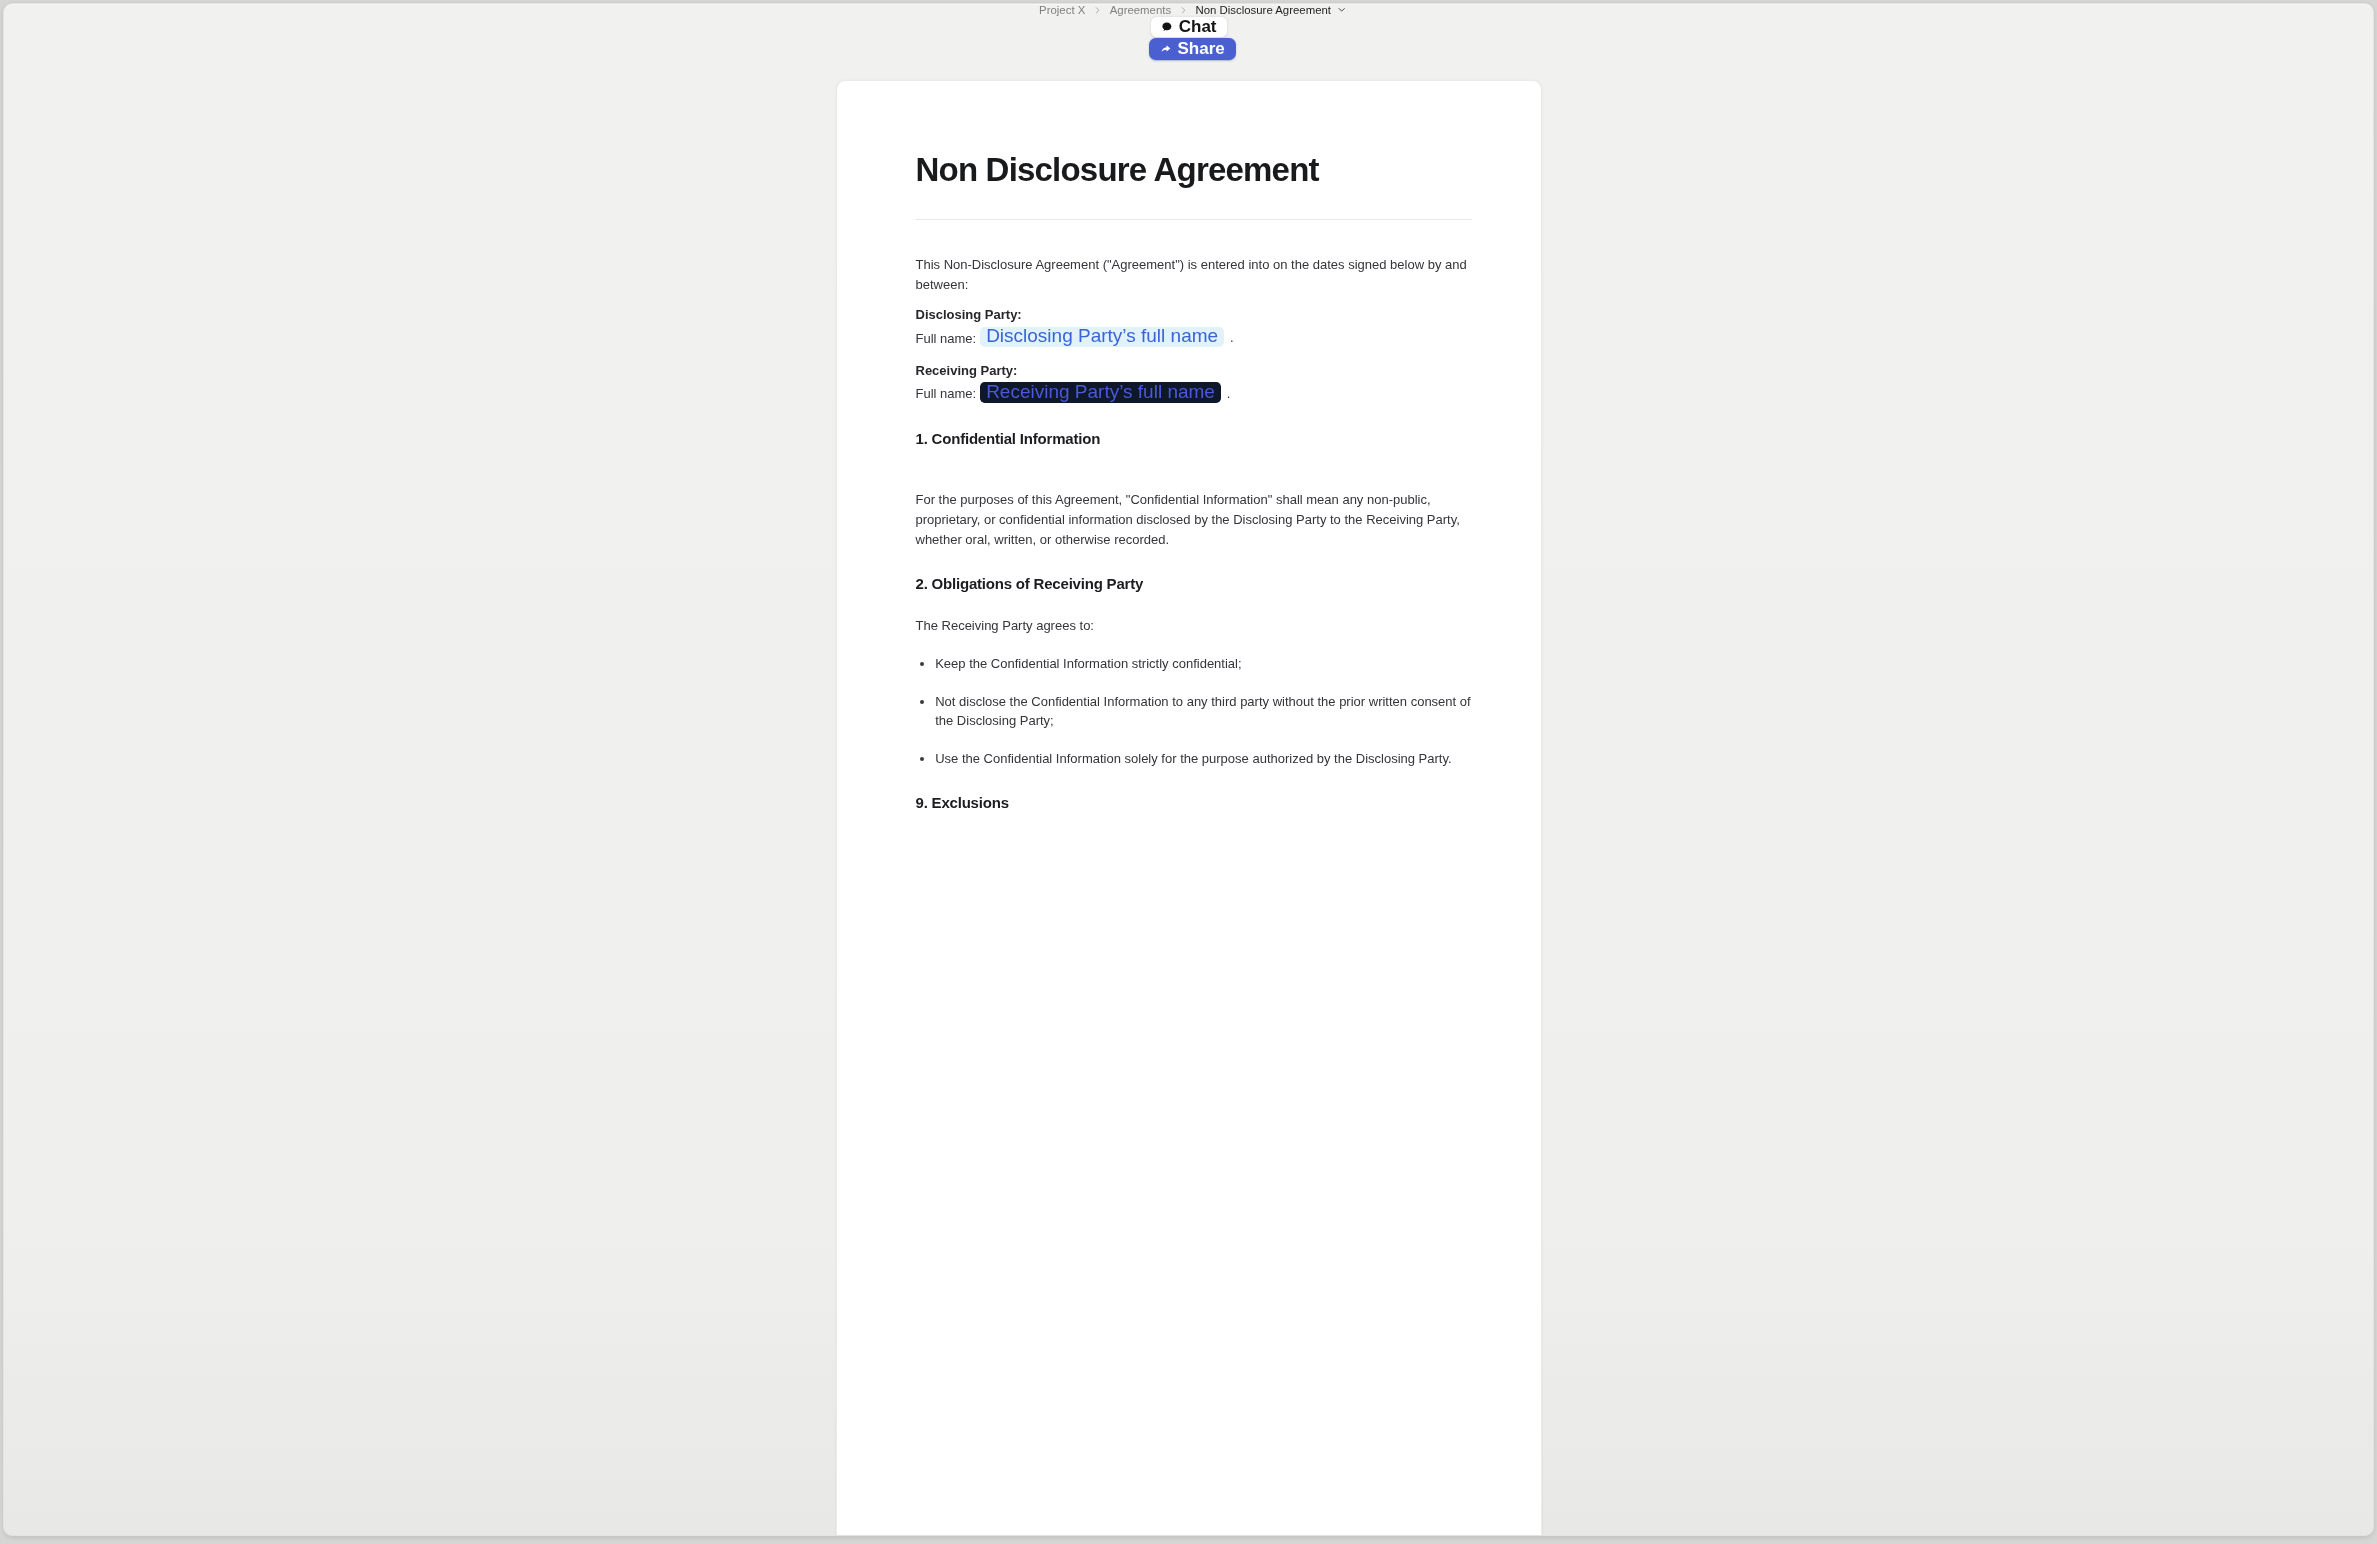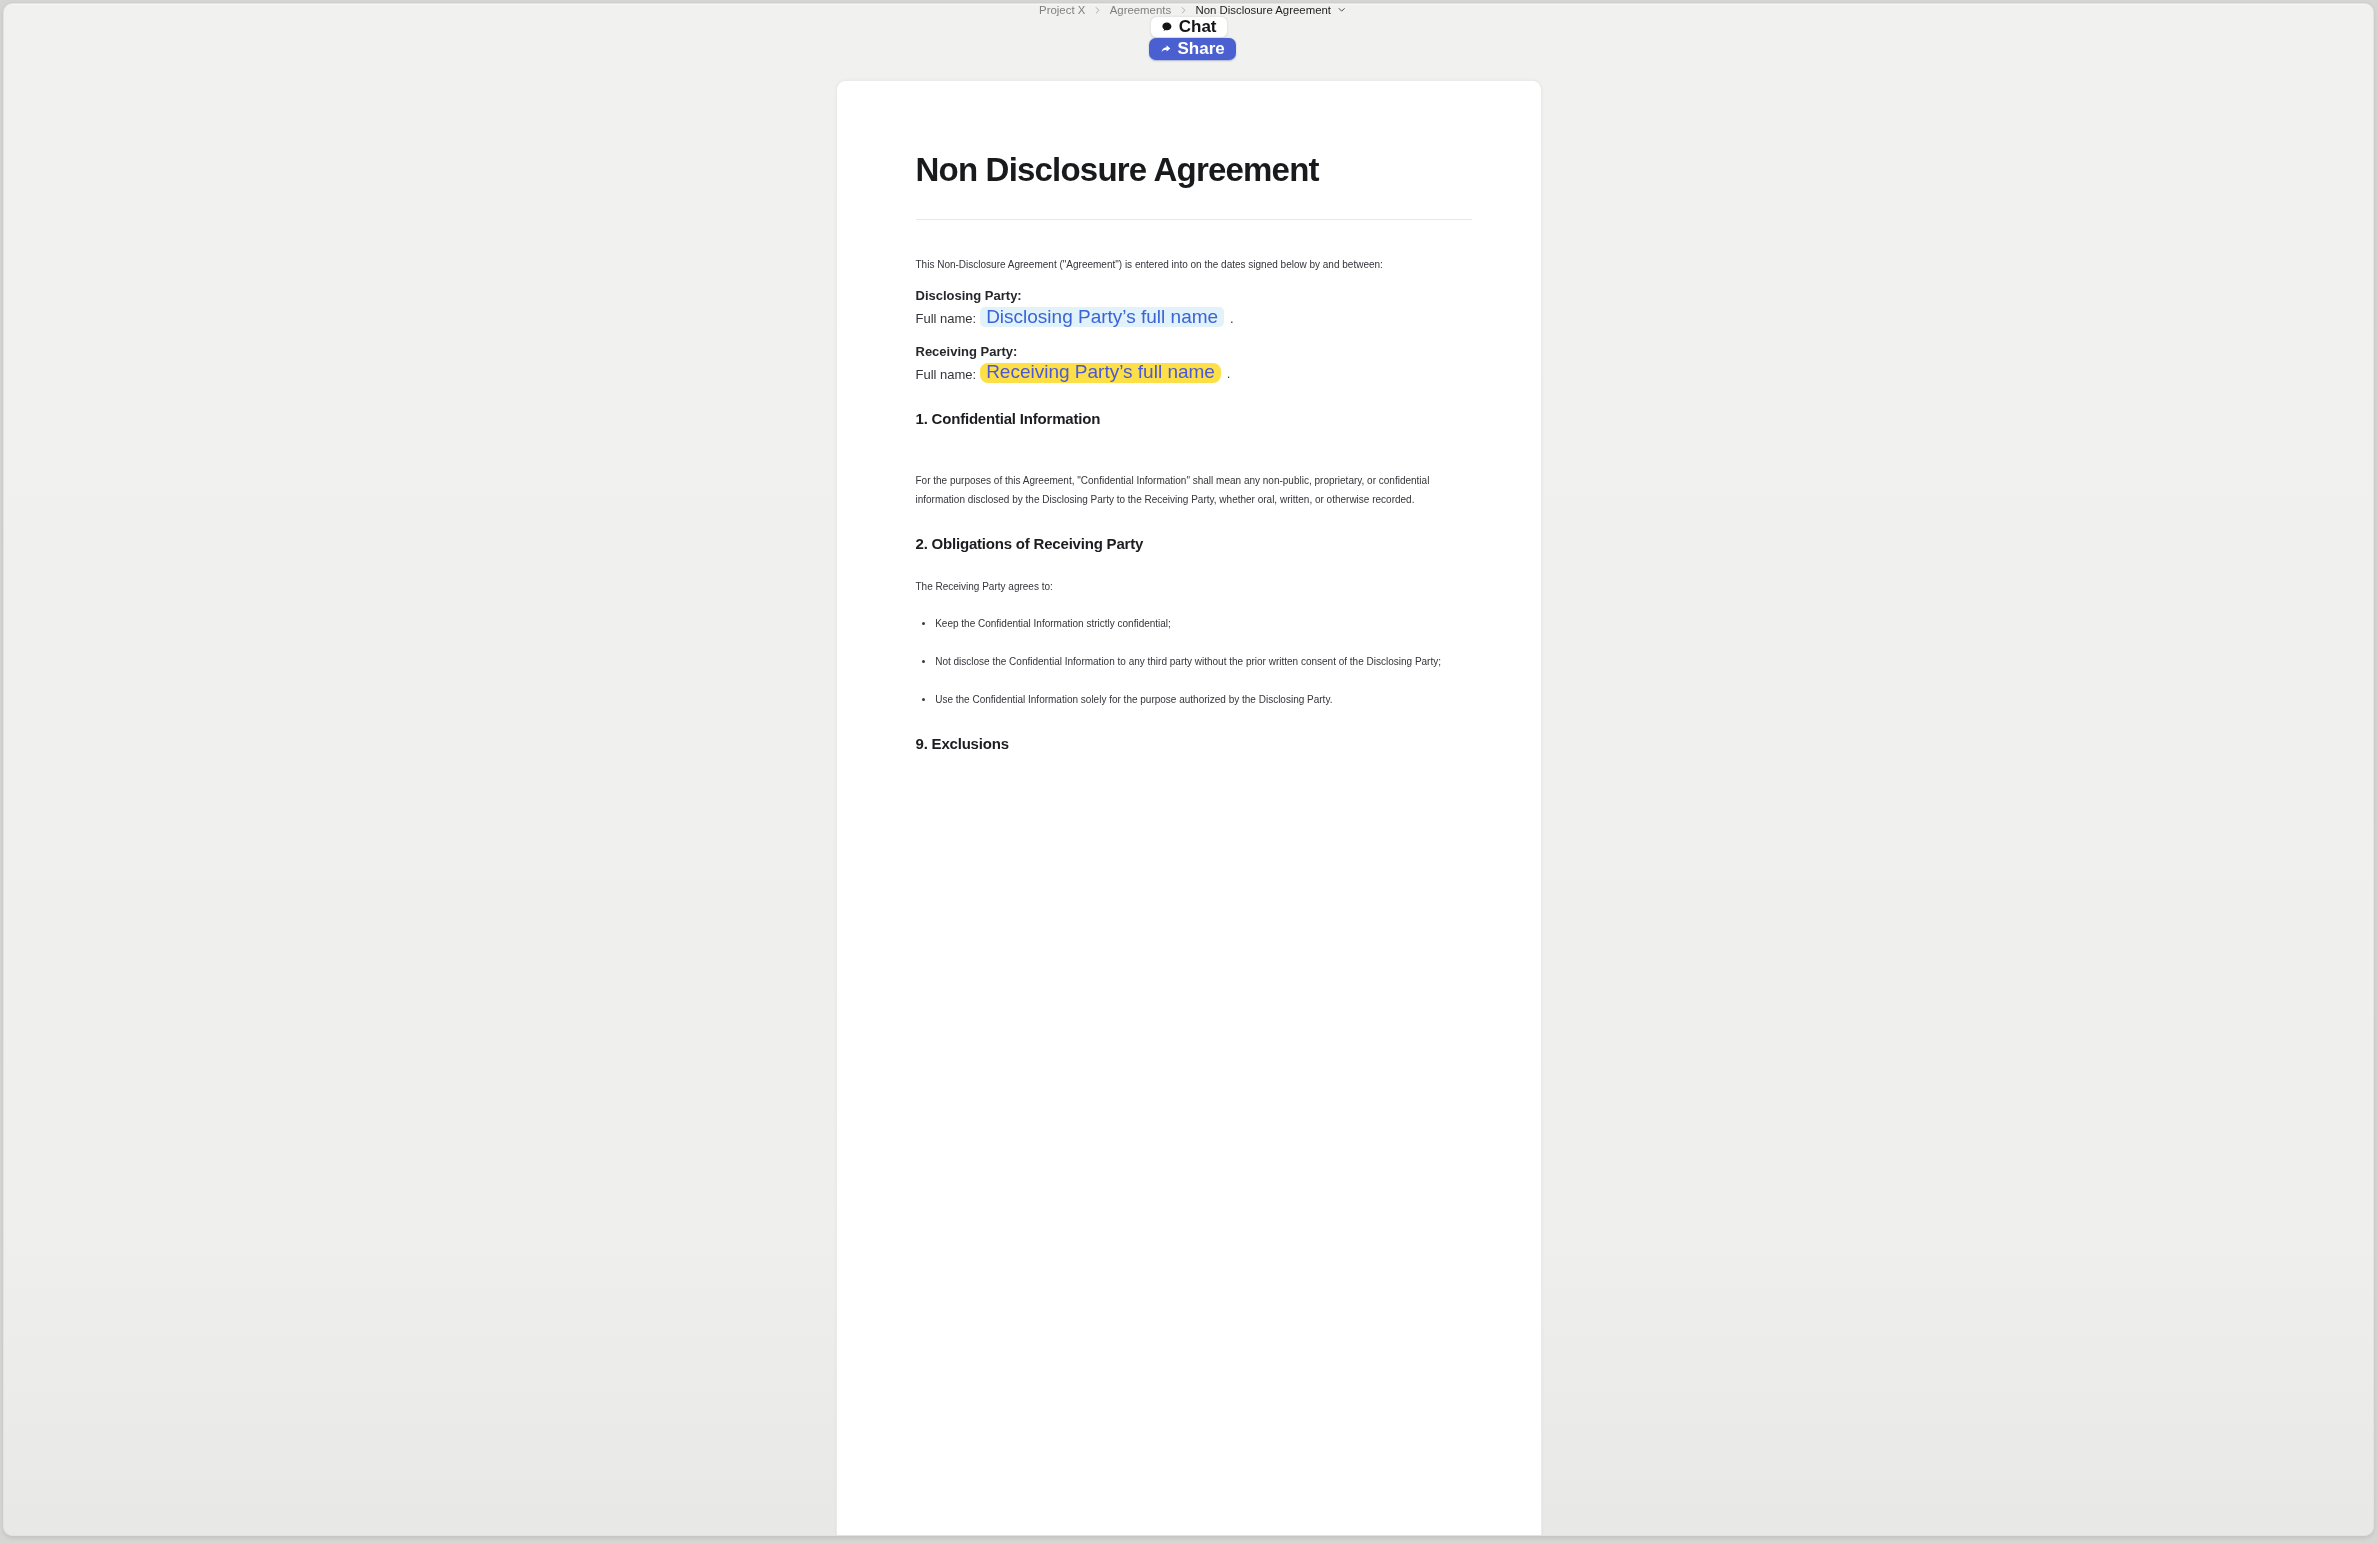--- a/index.html
+++ b/index.html
@@ -49,32 +49,32 @@
     border-bottom:none;
     border-radius:9.4px 9.4px 0 0;
     box-shadow:0 0.8px 3.1px rgba(0,0,0,.05);
   }
   .doc { padding:71px 69px 47px 79px; color:#34343a; }
   .doc-title {
     font-size:33px; line-height:1.12; font-weight:800; letter-spacing:-0.8px;
     color:#191a1c;
   }
   .doc-divider { border:none; border-top:0.8px solid #e8e8e8; margin-top:30px; }
-  p, li { font-size:10px; line-height:19.7px; }
+  p, li { font-size:13px; line-height:19.7px; }
   .intro { margin-top:35px; }
   .party { margin-top:11px; line-height:20.4px; font-size:13px; }
   .party + .party { margin-top:12.6px; }
   .party-label { font-weight:700; color:#26262b; }
   .field-line { margin-top:0.8px; }
   .placeholder {
     display:inline-block; padding:1.6px 6.3px 2.4px; border-radius:4.7px;
     font-size:19px; line-height:16.5px; cursor:text;
   }
   .ph-disclosing { background:#e1f2fa; color:#3a64d6; }
-  .ph-receiving  { background:#fde047; color:#4b58d8;border-radius:8px; }
+  .ph-receiving  { background:#0f172a; color:#4b58d8; }
   .suffix { margin-left:5.5px; }
   h3.section-heading {
     margin-top:24.4px; font-size:15px; line-height:20.4px; font-weight:700;
     color:#1d1d21; letter-spacing:-0.2px;
   }
   .section-body { margin-top:41px; }
   .list-intro { margin-top:22px; }
   ul.doc-list { margin-top:10.2px; padding-left:19.7px; }
   ul.doc-list li { margin-bottom:6.3px; color:#34343a;margin-top:18px; }
   ul.doc-list li::marker { color:#3a3a40; }

